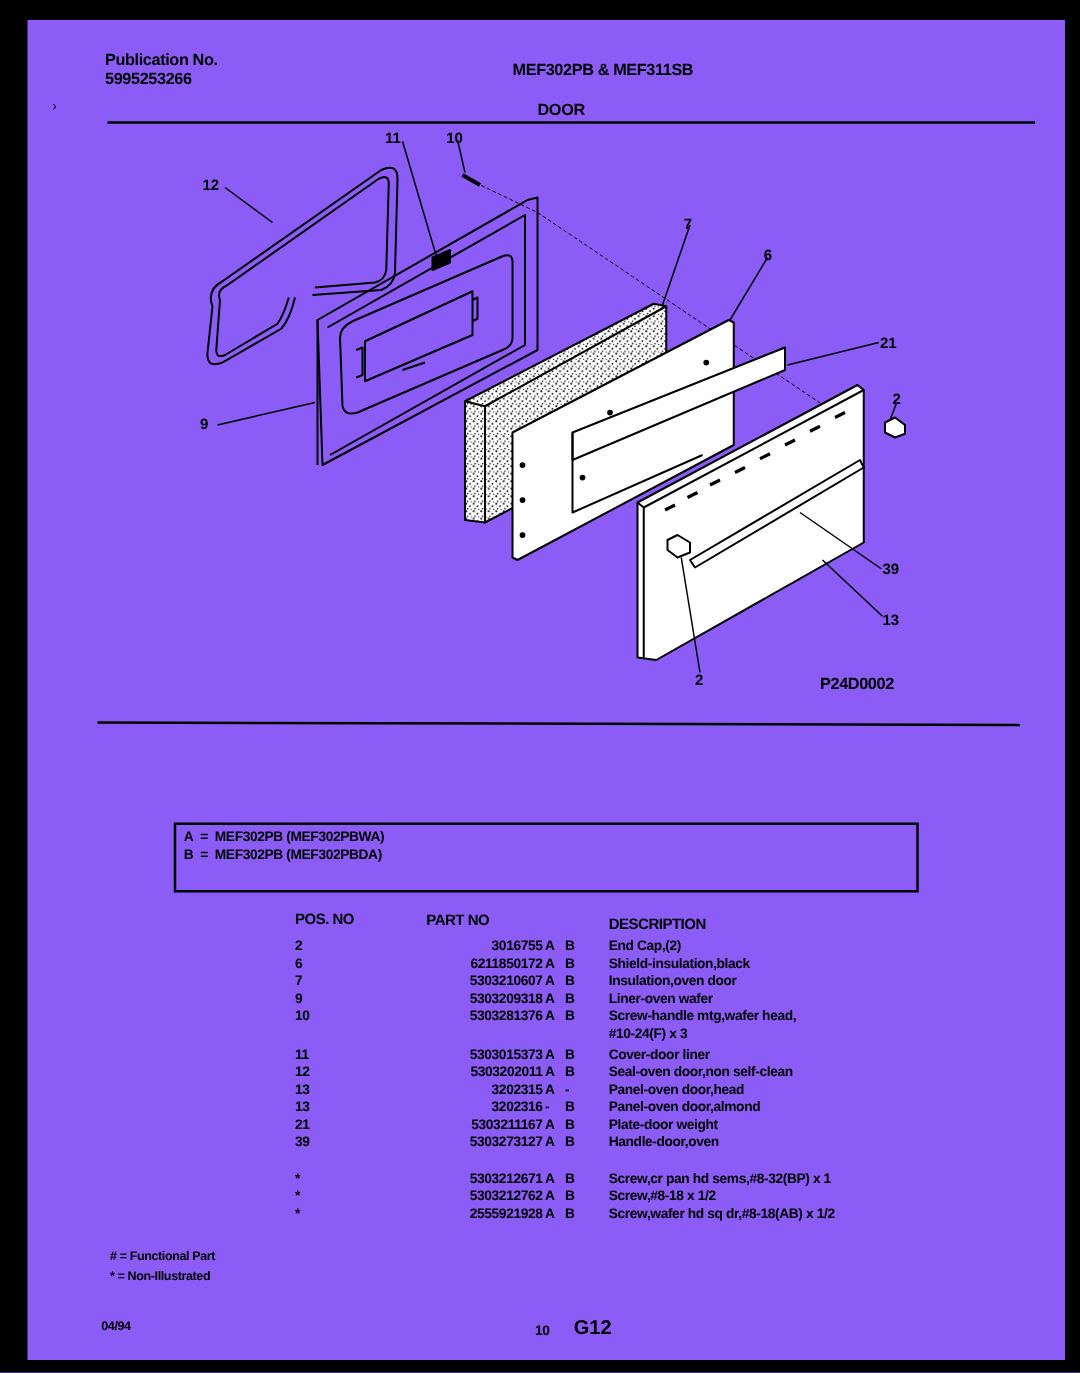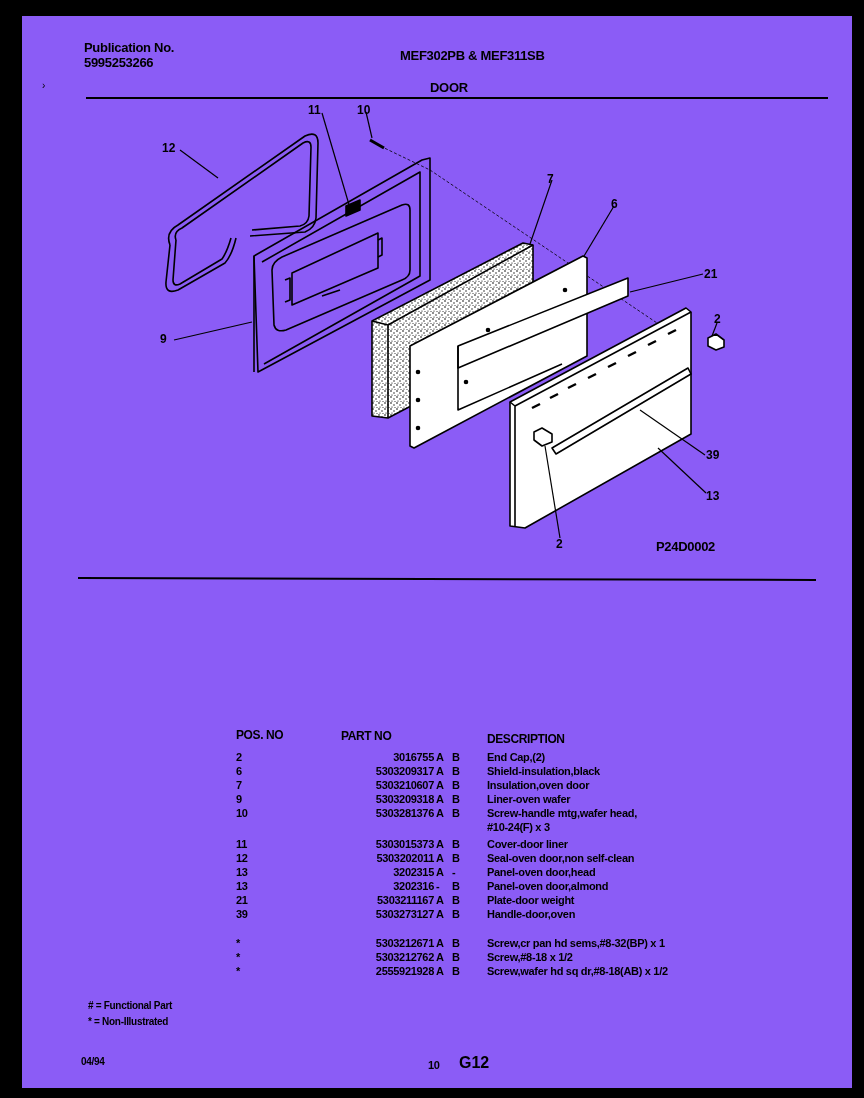--- a/index.html
+++ b/index.html
@@ -21,21 +21,21 @@
     .foot { font-size: 10px; font-weight: bold; letter-spacing: -0.3px; }
     svg text { font-family: "Liberation Sans", sans-serif; font-weight: bold; font-size: 12px; }
   </style>
 </head>
 <body>
 
 <div class="page">
 
   <div class="abs hdr" style="left:62px; top:24px;">Publication No.</div>
   <div class="abs hdr" style="left:62px; top:39px;">5995253266</div>
-  <div class="abs hdr" style="left:340px; top:32px;padding-left:38px;">MEF302PB &amp; MEF311SB</div>
+  <div class="abs hdr" style="left:350px; top:32px;padding-left:38px;">MEF302PB &amp; MEF311SB</div>
   <div class="abs hdr" style="left:408px; top:64px;">DOOR</div>
   <div class="rule" style="left:64px; top:81px; width:742px;"></div>
   <div class="abs" style="left:20px; top:64px; font-size:10px;">›</div>
 
   <svg style="position:absolute; left:0; top:0;" width="830" height="560" viewBox="22 16 830 560">
     <defs>
       <pattern id="speckle" width="6" height="6" patternUnits="userSpaceOnUse">
         <rect width="6" height="6" fill="#fff"></rect>
         <circle cx="1" cy="1" r="0.8" fill="#000"></circle>
         <circle cx="4" cy="3" r="0.7" fill="#000"></circle>
@@ -138,36 +138,44 @@
       <text x="706" y="459">39</text>
       <text x="706" y="500">13</text>
       <text x="556" y="548">2</text>
     </g>
   </svg>
 
   <div class="abs hdr" style="left:634px; top:523px;">P24D0002</div>
 
   <div class="rule" style="left:56px; top:562px; width:738px; transform:rotate(0.15deg);"></div>
 
+  <div class="legend-box">
+    <div class="legend-line" style="top:4px;">
+      <span>A</span>&nbsp;&nbsp;<span>=</span>&nbsp;&nbsp;<span>MEF302PB (MEF302PBWA)</span>
+    </div>
+    <div class="legend-line" style="top:18px;">
+      <span>B</span>&nbsp;&nbsp;<span>=</span>&nbsp;&nbsp;<span>MEF302PB (MEF302PBDA)</span>
+    </div>
+  </div>
 
   <div class="abs tbl-h" style="left:214px; top:712px;">POS. NO</div>
   <div class="abs tbl-h" style="left:319px; top:713px;">PART NO</div>
   <div class="abs tbl-h" style="left:465px; top:716px;">DESCRIPTION</div>
 
   <div>
     <div class="row" style="top:735px;">
         <span class="c-pos">2</span>
         <span class="c-part">3016755</span>
         <span class="c-a">A</span>
         <span class="c-b">B</span>
         <span class="c-desc">End Cap,(2)</span>
       </div>
     <div class="row" style="top:749px;">
         <span class="c-pos">6</span>
-        <span class="c-part">5303209317</span>
+        <span class="c-part">6211850172</span>
         <span class="c-a">A</span>
         <span class="c-b">B</span>
         <span class="c-desc">Shield-insulation,black</span>
       </div>
     <div class="row" style="top:763px;">
         <span class="c-pos">7</span>
         <span class="c-part">5303210607</span>
         <span class="c-a">A</span>
         <span class="c-b">B</span>
         <span class="c-desc">Insulation,oven door</span>

